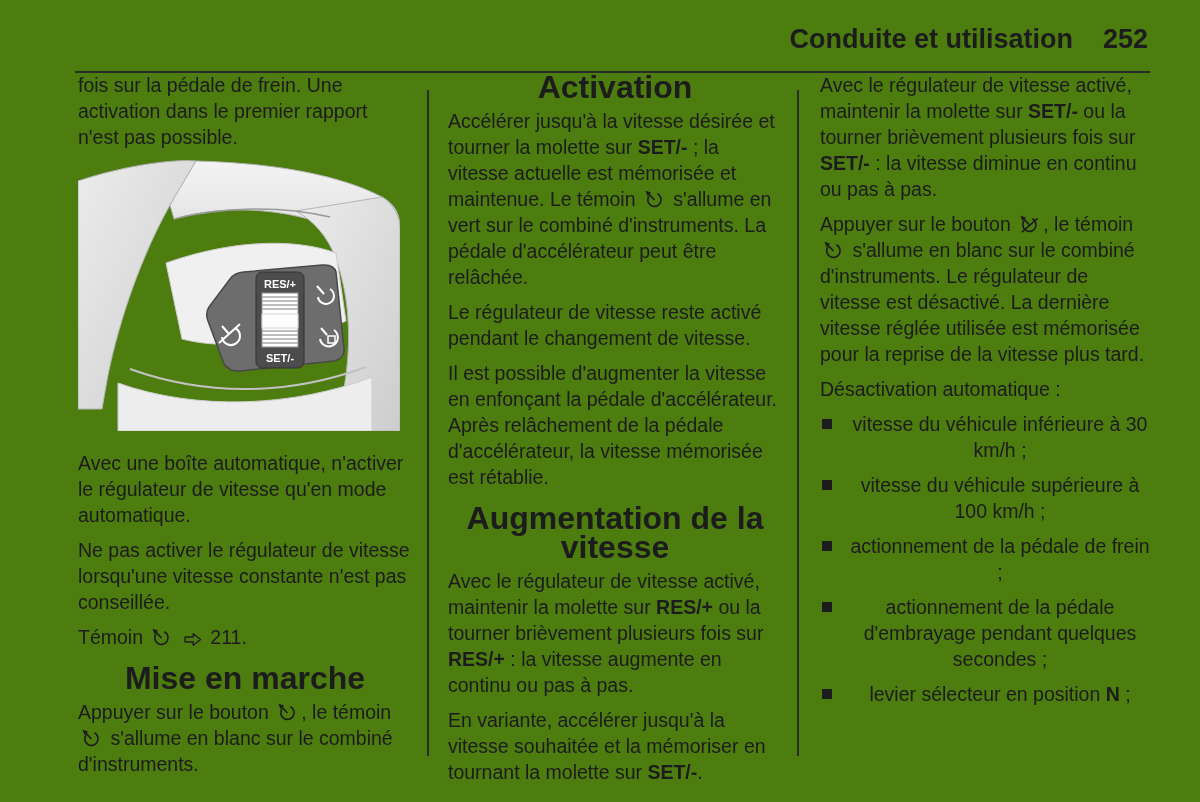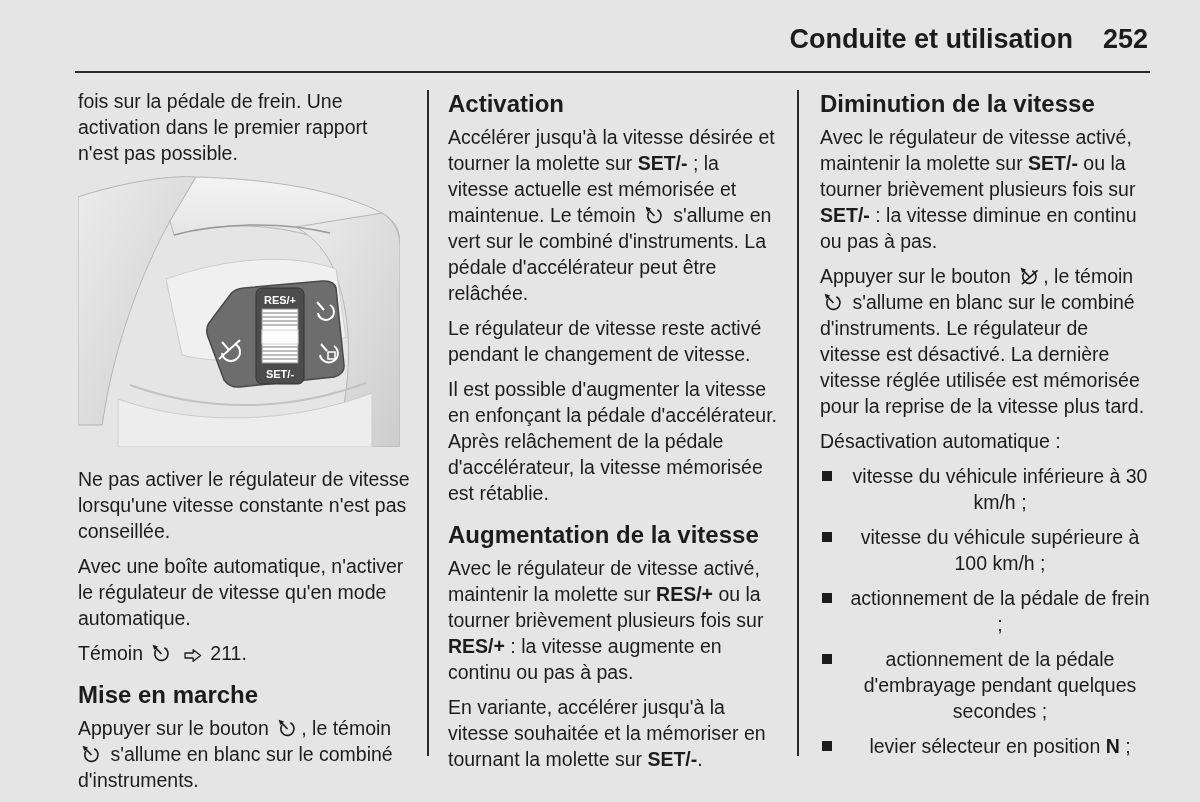--- a/index.html
+++ b/index.html
@@ -1,32 +1,32 @@
 <!DOCTYPE html>
 <html lang="fr"><head>
 <meta charset="utf-8">
 <style>
   html,body { margin:0; padding:0; background:#ffffff; }
   .page {
-    position:relative; width:1200px; height:802px; background:#e5e5e5;
+    position:relative; width:1200px; height:802px; background:#4d7c0f;
     color:#1c1c1c; font-family:"Liberation Sans", sans-serif; overflow:hidden;
   }
   .header-title { position:absolute; top:24px; right:127px; font-size:27px; font-weight:bold; white-space:nowrap; }
   .page-number  { position:absolute; top:24px; right:52px;  font-size:27px; font-weight:bold; }
   .header-rule  { position:absolute; left:75px; top:71px; width:1075px; height:2px; background:#2b2b2b; }
 
-  .col { position:absolute; top:88px; width:334px; font-size:19.5px; line-height:26px; }
+  .col { position:absolute; top:72px; width:334px; font-size:19.5px; line-height:26px; }
   .col-left  { left:78px;  }
   .col-mid   { left:448px; }
   .col-right { left:820px; }
   .divider { position:absolute; top:90px; width:2px; height:666px; background:#2b2b2b; }
   .d1 { left:427px; } .d2 { left:797px; }
 
   p { margin:0 0 9px 0; }
-  h2 { font-size:24px; line-height:29px; margin:14px 0 6px 0; font-weight:bold; }
+  h2 { font-size:32px; line-height:29px; margin:14px 0 6px 0; font-weight:bold;text-align:center; }
   h2.first { margin-top:1px; }
   b { font-weight:bold; }
 
   .wheel-fig { margin:8px 0 13px 0; padding:0; }
 
   .gi { display:inline-block; vertical-align:-3px; margin:0 3px; }
   .gi svg { display:block; }
 
   ul.dash-list { list-style:none; margin:3px 0 0 0; padding:0; }
   ul.dash-list li { display:flex; margin:0 0 9px 0; }
@@ -91,22 +91,22 @@
         </g>
 
         <g stroke="#ffffff" fill="none" stroke-width="2">
           <path d="M242 180 a9 9 0 1 0 14 -9"></path>
           <path d="M249 176 L243 169"></path>
           <rect x="250" y="177" width="7" height="7" stroke-width="1.5"></rect>
         </g>
       </svg>
     </figure>
 
+    <p>Avec une boîte automatique, n'activer le régulateur de vitesse qu'en mode automatique.</p>
     <p>Ne pas activer le régulateur de vitesse lorsqu'une vitesse constante n'est pas conseillée.</p>
-    <p>Avec une boîte automatique, n'activer le régulateur de vitesse qu'en mode automatique.</p>
 
     <p>
       <span>Témoin</span>
       <span class="gi"><svg width="21" height="19" viewBox="0 0 22 20">
             <path d="M5.2 6.2 A7 7 0 1 0 14.0 4.0" fill="none" stroke="#1c1c1c" stroke-width="1.7"></path>
             <path d="M11 10.5 L4.4 3.6" stroke="#1c1c1c" stroke-width="1.7"></path>
             <path d="M1.6 0.8 L7.4 2.6 L3.4 6.4 Z" fill="#1c1c1c"></path>
           </svg></span>
       <span class="gi"><svg width="18" height="15" viewBox="0 0 20 16">
             <path d="M1.2 5.2 H10.2 V1.6 L18.4 8 L10.2 14.4 V10.8 H1.2 Z" fill="none" stroke="#1c1c1c" stroke-width="1.5" stroke-linejoin="round"></path>
@@ -147,21 +147,20 @@
       <span>Avec le régulateur de vitesse activé, maintenir la molette sur </span><b>RES/+</b><span> ou la tourner brièvement plusieurs fois sur </span><b>RES/+</b><span> : la vitesse augmente en continu ou pas à pas.</span>
     </p>
     <p>
       <span>En variante, accélérer jusqu'à la vitesse souhaitée et la mémoriser en tournant la molette sur </span><b>SET/-</b><span>.</span>
     </p>
   </div>
 
   <div class="divider d2"></div>
 
   <div class="col col-right">
-    <h2 class="first">Diminution de la vitesse</h2>
     <p>
       <span>Avec le régulateur de vitesse activé, maintenir la molette sur </span><b>SET/-</b><span> ou la tourner brièvement plusieurs fois sur </span><b>SET/-</b><span> : la vitesse diminue en continu ou pas à pas.</span>
     </p>
 
     <p>
       <span>Appuyer sur le bouton </span><span class="gi"><svg width="21" height="19" viewBox="0 0 22 20">
             <path d="M5.2 6.2 A7 7 0 1 0 14.0 4.0" fill="none" stroke="#1c1c1c" stroke-width="1.7"></path>
             <path d="M11 10.5 L4.4 3.6" stroke="#1c1c1c" stroke-width="1.7"></path>
             <path d="M1.6 0.8 L7.4 2.6 L3.4 6.4 Z" fill="#1c1c1c"></path>
             <path d="M3 18 L19.5 3.5" stroke="#1c1c1c" stroke-width="1.7"></path>

